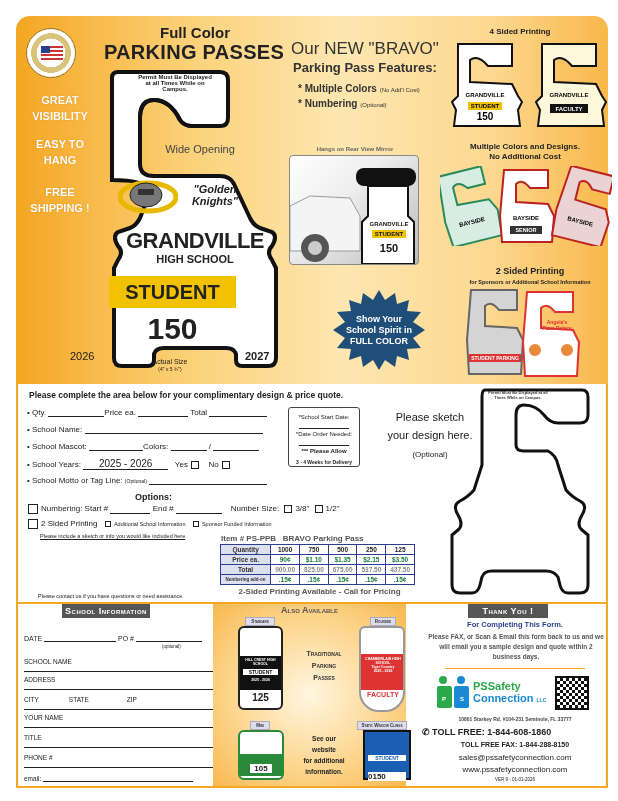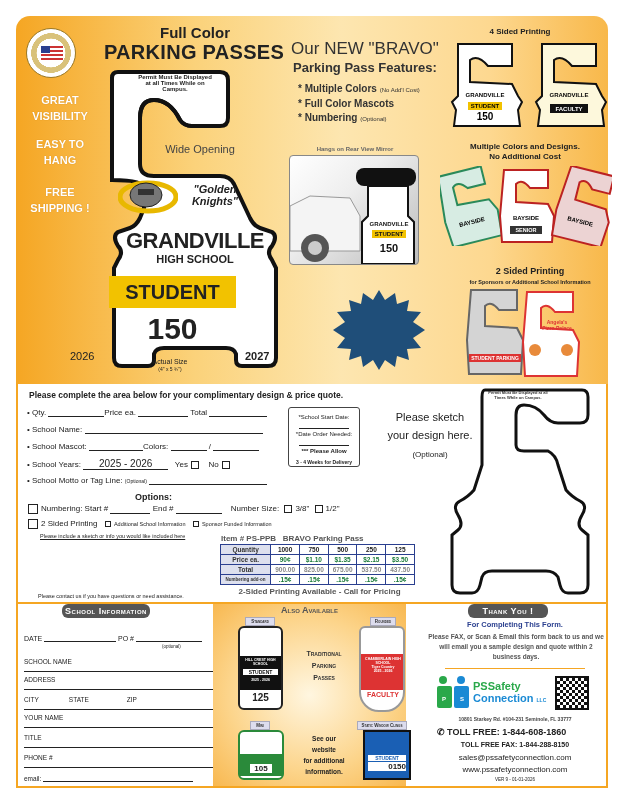--- a/index.html
+++ b/index.html
@@ -27,21 +27,21 @@
 .cb{display:inline-block;width:8px;height:8px;border:1px solid #222;vertical-align:middle;margin:0 3px}
 .cbs{display:inline-block;width:6px;height:6px;border:1px solid #222;vertical-align:middle;margin:0 3px}
 .datebox{left:288px;top:407px;width:72px;height:60px;border:1px solid #444;border-radius:3px;font-size:6px;text-align:center;padding-top:4px;line-height:11px}
 .datebox .ln{display:block;width:50px;margin:0 auto;border-bottom:1px solid #222;height:6px}
 table.pr{border-collapse:collapse;font-size:6.5px;font-weight:bold}
 table.pr td{border:1px solid #2a3f8f;padding:1px 3px;text-align:center;height:9px}
 table.pr td.h{background:#dde0ee;color:#333}
 table.pr td.g{color:#1a7a3a}
 table.pr td.gr{color:#888}
 .bottom{left:16px;top:602px;width:592px;height:186px;border:2px solid #f5a623;border-top:2px solid #f5a623}
-.pill{background:#555;color:#fff;font-weight:bold;font-size:9px;text-align:center;border-radius:6px;font-variant:small-caps;letter-spacing:.5px;padding:2px 0}
+.pill{background:#555;color:#fff;font-weight:bold;font-size:9px;text-align:center;border-radius:0;font-variant:small-caps;letter-spacing:.5px;padding:2px 0}
 .si-row{position:absolute;left:8px;width:190px;border-bottom:1px solid #222;font-size:6.5px;height:18px;padding-top:4px}
 .also{left:213px;top:604px;width:193px;height:182px;background:radial-gradient(ellipse at center,#fff6e0 0%,#fcd48a 60%,#f8b850 100%)}
 .tag{background:#dde;border:1px solid #aab;font-size:4.5px;font-weight:bold;text-align:center;font-variant:small-caps;padding:1px 0;color:#333}
 </style>
 </head>
 <body>
 
 <div id="top" class="abs"></div>
 
 <div class="abs seal" title="Made in the U.S.A. With Pride">
@@ -72,41 +72,41 @@
 <div class="abs" style="left:110px;top:312px;width:125px;text-align:center;font-size:30px;font-weight:bold">150</div>
 <div class="abs" style="left:30px;top:350px;font-size:11px;font-weight:normal;left:70px">2026</div>
 <div class="abs" style="left:245px;top:350px;font-size:11px;font-weight:bold">2027</div>
 <div class="abs" style="left:140px;top:358px;width:60px;text-align:center;font-size:7px">Actual Size</div>
 <div class="abs" style="left:140px;top:366px;width:60px;text-align:center;font-size:5px">(4" x 5 ¾")</div>
 
 <div class="abs bravo1">Our NEW "BRAVO"</div>
 <div class="abs bravo2">Parking Pass Features:</div>
 <div class="abs blist">
   <div><span>* Multiple Colors</span> <small>(No Add'l Cost)</small></div>
-  <div><span>* Full Color Mascots</span></div>
   <div><span>* Numbering</span> <small>(Optional)</small></div>
 </div>
 <div class="abs tiny" style="left:290px;top:146px;width:130px;font-weight:bold;color:#666">Hangs on Rear View Mirror</div>
 <div class="abs" style="left:289px;top:155px;width:130px;height:110px;border:1px solid #888;border-radius:4px;background:linear-gradient(135deg,#fff 0%,#eee 40%,#bbb 100%);overflow:hidden">
   <svg width="130" height="110">
     <path d="M0 50 L20 40 L60 42 L70 60 L70 95 L0 95 Z" fill="#f4f4f4" stroke="#999"></path>
     <circle cx="25" cy="92" r="14" fill="#555"></circle>
       <circle cx="25" cy="92" r="7" fill="#ccc"></circle>
     <rect x="66" y="12" width="60" height="18" rx="8" fill="#111"></rect>
     <path d="M78 30 L118 30 L118 60 L124 66 L124 108 L72 108 L72 66 L78 60 Z" fill="#fff" stroke="#111" stroke-width="2"></path>
     <rect x="82" y="74" width="34" height="8" fill="#f2c200"></rect>
     <text x="99" y="80" font-size="6" text-anchor="middle" font-weight="bold" fill="#111" font-family="Liberation Sans, sans-serif">STUDENT</text>
     <text x="99" y="96" font-size="11" text-anchor="middle" font-weight="bold" fill="#111" font-family="Liberation Sans, sans-serif">150</text>
     <text x="99" y="70" font-size="6" text-anchor="middle" font-weight="bold" fill="#111" font-family="Liberation Sans, sans-serif">GRANDVILLE</text>
   </svg>
 </div>
 <div class="abs starburst">
   <svg width="92" height="80" viewBox="0 0 92 80" style="position:absolute;left:0;top:0">
     <polygon points="46,0 52,10 62,3 64,14 76,10 74,21 88,22 80,32 92,40 80,48 88,58 74,59 76,70 64,66 62,77 52,70 46,80 40,70 30,77 28,66 16,70 18,59 4,58 12,48 0,40 12,32 4,22 18,21 16,10 28,14 30,3 40,10" fill="#1f4e79"></polygon>
   </svg>
+  <span><b>Show Your</b><br><b>School Spirit in</b><br><b>FULL COLOR</b></span>
 </div>
 
 <div class="abs small-c" style="left:460px;top:27px;width:120px">4 Sided Printing</div>
 <svg class="abs" style="left:450px;top:40px" width="160" height="90">
   <g>
     <path d="M8 4 L62 4 L62 26 L38 26 Q28 14 20 20 L20 42 L62 44 L68 56 L72 62 L68 70 L70 86 L4 86 L6 70 L2 62 L8 56 Z" fill="#fff" stroke="#111" stroke-width="2"></path>
     <rect x="18" y="62" width="34" height="8" fill="#f2c200"></rect>
     <text x="35" y="68" font-size="6" text-anchor="middle" font-weight="bold" font-family="Liberation Sans, sans-serif">STUDENT</text>
     <text x="35" y="80" font-size="10" text-anchor="middle" font-weight="bold" font-family="Liberation Sans, sans-serif">150</text>
     <text x="35" y="57" font-size="6" text-anchor="middle" font-weight="bold" font-family="Liberation Sans, sans-serif">GRANDVILLE</text>
@@ -263,36 +263,36 @@
 <div class="abs" style="left:290px;top:648px;width:68px;text-align:center;font-size:7px;font-weight:bold;font-variant:small-caps;line-height:12px;color:#333"><span>Traditional</span><br><span>Parking</span><br><span>Passes</span></div>
 <div class="abs tag" style="left:250px;top:721px;width:20px">Mini</div>
 <div class="abs tag" style="left:357px;top:721px;width:50px">Static Window Clings</div>
 <div class="abs" style="left:238px;top:730px;width:46px;height:50px;border:2px solid #2a8a3a;border-radius:6px;background:#fff">
   <div style="position:absolute;left:0;top:22px;width:42px;height:22px;background:#2a8a3a"></div>
   <div style="position:absolute;left:10px;top:32px;width:22px;background:#fff;text-align:center;font-size:8px;font-weight:bold">105</div>
 </div>
 <div class="abs" style="left:290px;top:733px;width:68px;text-align:center;font-size:6.5px;font-weight:bold;line-height:11px"><span>See our</span><br><span>website</span><br><span>for additional</span><br><span>information.</span></div>
 <div class="abs" style="left:363px;top:730px;width:48px;height:50px;border:2px solid #111;background:#1a5fb4;padding:3px">
   <div style="background:#fff;text-align:center;font-size:5px;font-weight:bold;color:#1a5fb4;margin-top:20px">STUDENT</div>
-  <div style="background:#fff;text-align:right;font-size:8px;font-weight:bold;margin-top:1px">0150</div>
+  <div style="background:#fff;text-align:left;font-size:8px;font-weight:bold;margin-top:11px">0150</div>
 </div>
 
 <div class="abs pill" style="left:468px;top:604px;width:80px">Thank You !</div>
 <div class="abs" style="left:425px;top:620px;width:180px;text-align:center;font-size:7.5px;font-weight:bold;color:#2a3f8f">For Completing This Form.</div>
 <div class="abs" style="left:428px;top:632px;width:176px;text-align:center;font-size:6.5px;font-weight:bold;color:#555;line-height:10px">Please FAX, or Scan &amp; Email this form back to us and we will email you a sample design and quote within 2 business days.</div>
 <div class="abs" style="left:445px;top:668px;width:140px;border-top:1px solid #f5a623"></div>
 <svg class="abs" style="left:436px;top:675px" width="34" height="36">
   <circle cx="7" cy="5" r="4" fill="#2aa84a"></circle>
     <circle cx="25" cy="5" r="4" fill="#1a8ad4"></circle>
   <rect x="1" y="11" width="15" height="22" rx="2" fill="#2aa84a"></rect>
     <rect x="18" y="11" width="15" height="22" rx="2" fill="#1a8ad4"></rect>
   <text x="8" y="26" font-size="6" fill="#fff" text-anchor="middle" font-weight="bold" font-family="Liberation Sans, sans-serif">P</text>
   <text x="26" y="26" font-size="6" fill="#fff" text-anchor="middle" font-weight="bold" font-family="Liberation Sans, sans-serif">S</text>
 </svg>
 <div class="abs" style="left:473px;top:680px;font-size:11px;font-weight:bold;color:#2aa84a">PSSafety</div>
 <div class="abs" style="left:473px;top:692px;font-size:11px;font-weight:bold;color:#1a8ad4"><span>Connection</span> <span style="font-size:5px">LLC</span></div>
 <div class="abs" style="left:555px;top:676px;width:34px;height:34px;background:repeating-conic-gradient(#111 0 25%,#fff 0 50%) 0 0/6px 6px;border:2px solid #111"></div>
 <div class="abs" style="left:425px;top:716px;width:180px;text-align:center;font-size:5px;font-weight:bold;color:#444">10801 Starkey Rd. #104-231  Seminole, FL 33777</div>
-<div class="abs" style="left:437px;top:727px;font-size:9px;font-weight:bold"><span>✆</span> <span>TOLL FREE: 1-844-608-1860</span></div>
+<div class="abs" style="left:422px;top:727px;font-size:9px;font-weight:bold"><span>✆</span> <span>TOLL FREE: 1-844-608-1860</span></div>
 <div class="abs" style="left:425px;top:741px;width:180px;text-align:center;font-size:7px;font-weight:bold">TOLL FREE FAX: 1-844-288-8150</div>
 <div class="abs" style="left:425px;top:753px;width:180px;text-align:center;font-size:8px">sales@pssafetyconnection.com</div>
 <div class="abs" style="left:425px;top:765px;width:180px;text-align:center;font-size:8px">www.pssafetyconnection.com</div>
 <div class="abs" style="left:425px;top:777px;width:180px;text-align:center;font-size:4.5px">VER 9 - 01-01-2026</div>
 
 </body></html>

